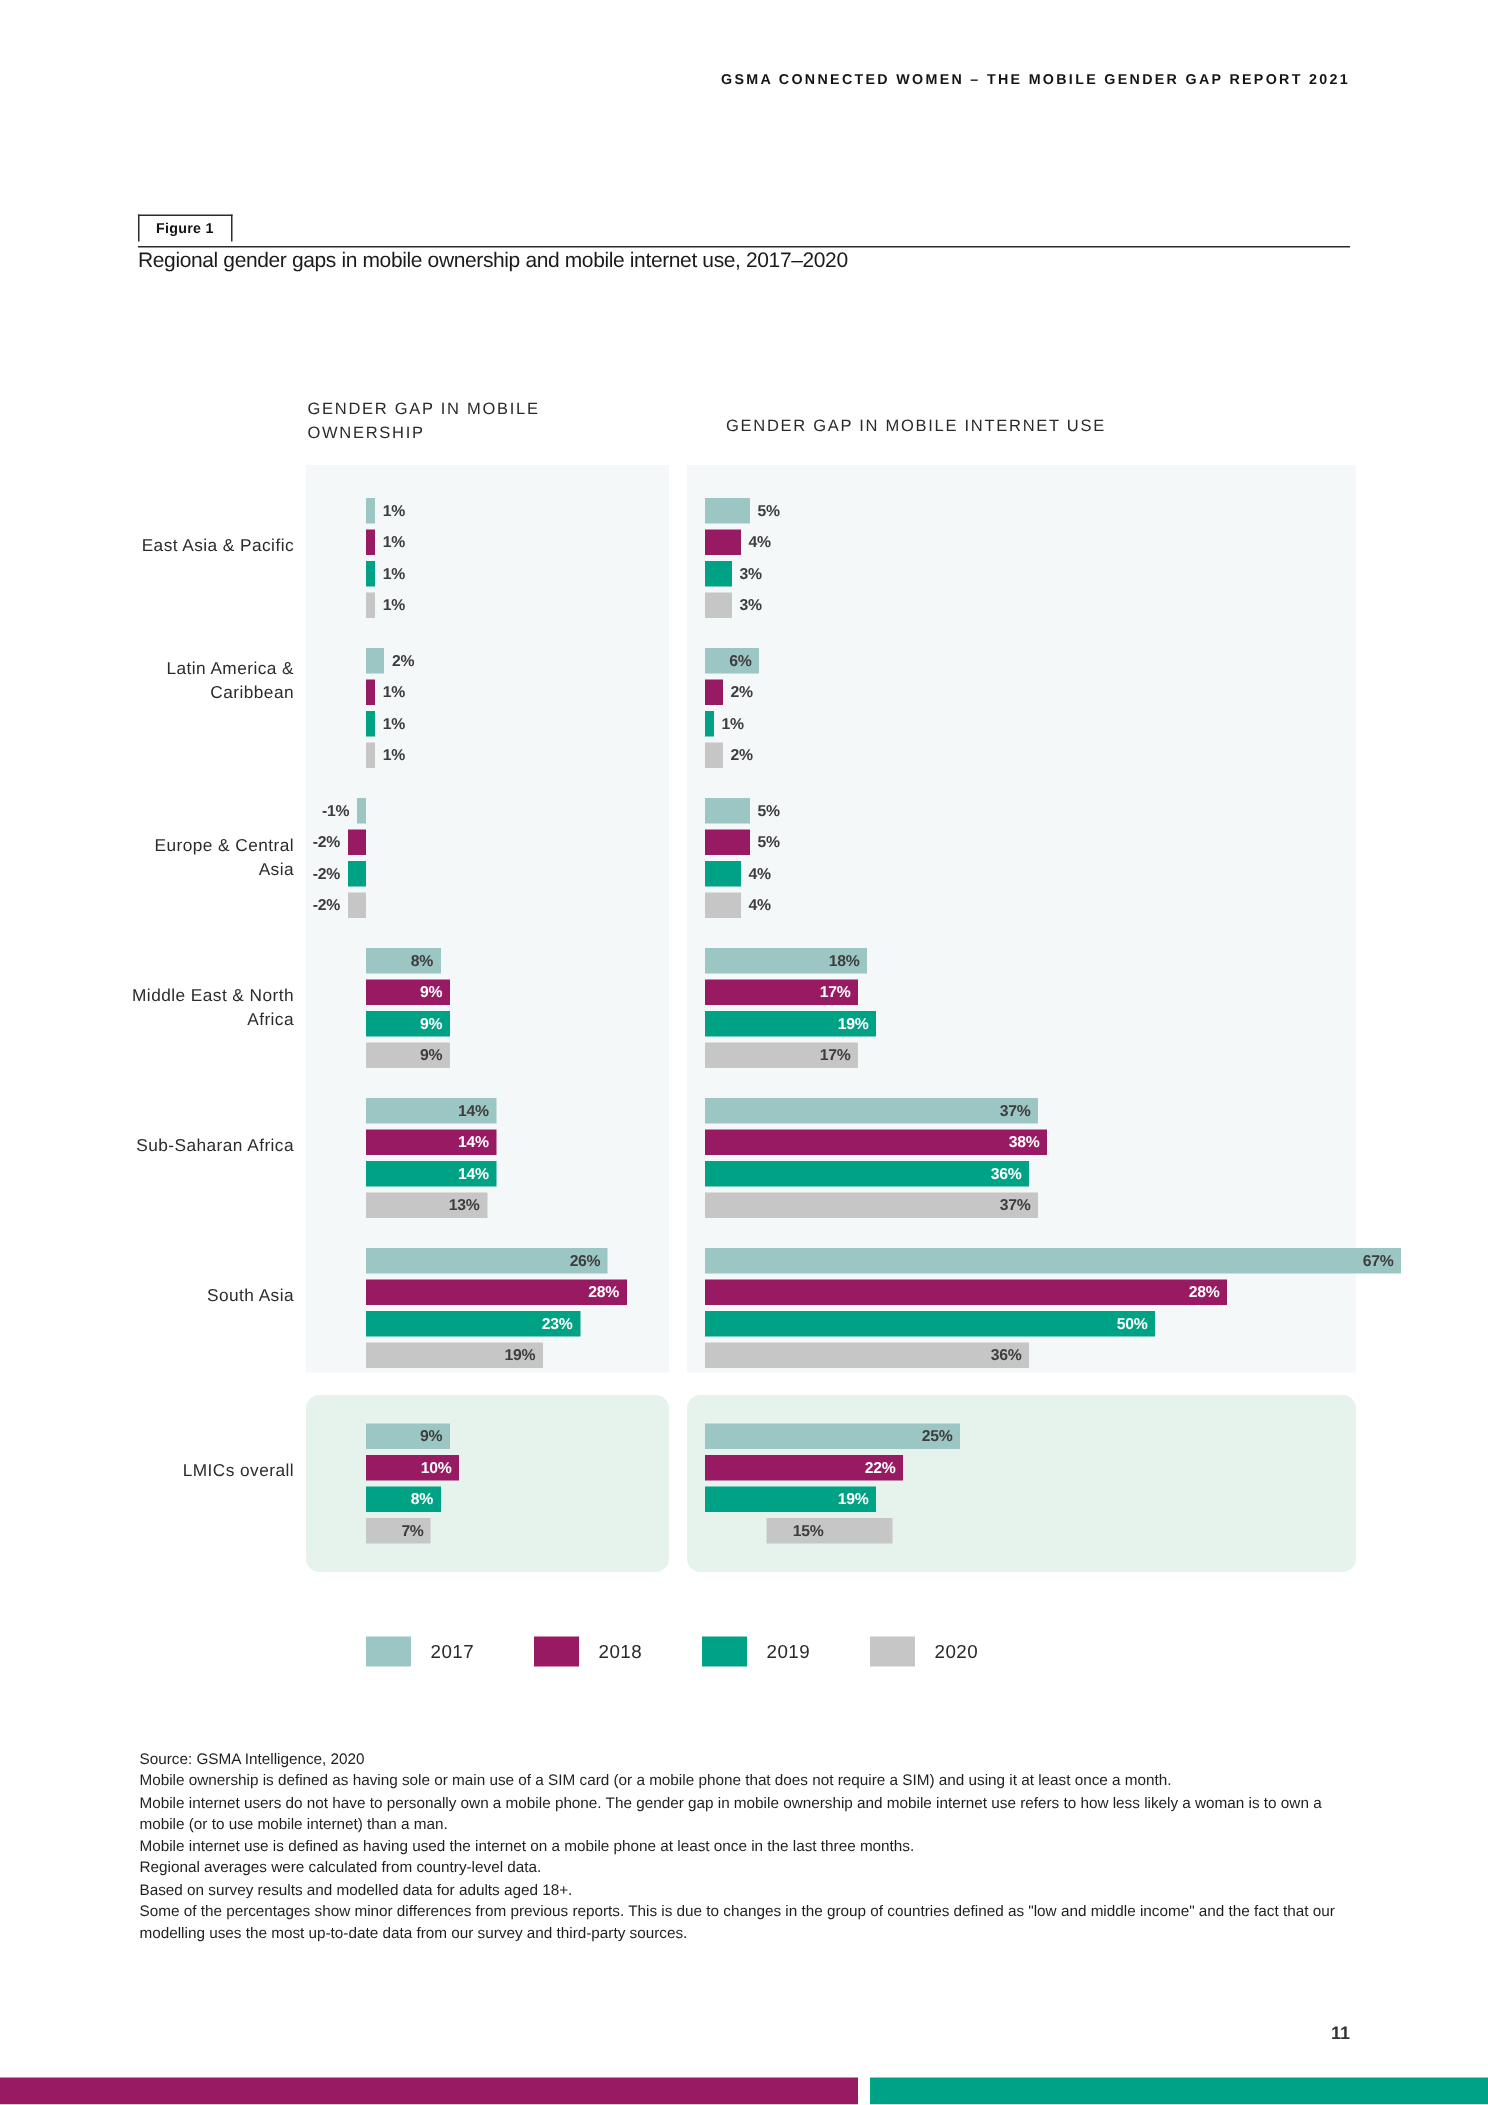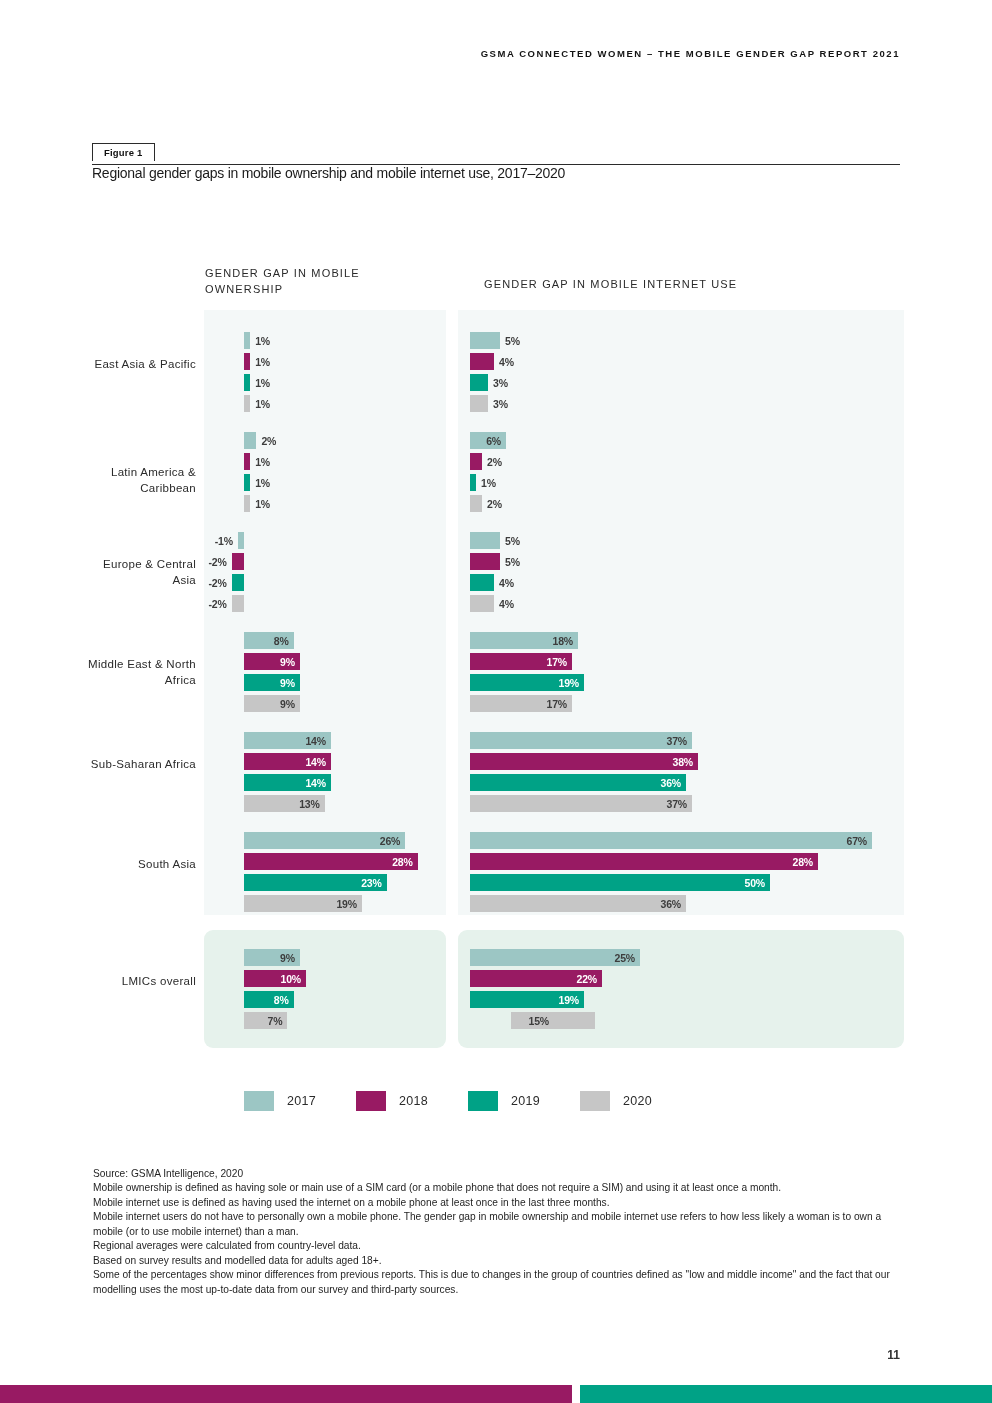--- a/index.html
+++ b/index.html
@@ -170,21 +170,21 @@
         <div class="bar-val outside">4%</div>
       </div>
       <div class="bar-track" style="top: 64px; left: 470px; width: 18px;">
         <div class="bar c2019" style="width: 100%;"></div>
         <div class="bar-val outside">3%</div>
       </div>
       <div class="bar-track" style="top: 85px; left: 470px; width: 18px;">
         <div class="bar c2020" style="width: 100%;"></div>
         <div class="bar-val outside">3%</div>
       </div>
-      <div class="row-label" style="top: 154px;">Latin America &amp; Caribbean</div>
+      <div class="row-label" style="top: 128px;">Latin America &amp; Caribbean</div>
       <div class="bar-track" style="top: 122px; left: 244px; width: 12.4px;">
         <div class="bar c2017" style="width: 100%;"></div>
         <div class="bar-val outside">2%</div>
       </div>
       <div class="bar-track" style="top: 143px; left: 244px; width: 6.2px;">
         <div class="bar c2018" style="width: 100%;"></div>
         <div class="bar-val outside">1%</div>
       </div>
       <div class="bar-track" style="top: 164px; left: 244px; width: 6.2px;">
         <div class="bar c2019" style="width: 100%;"></div>
@@ -319,21 +319,21 @@
         <div class="bar-val inside light">28%</div>
       </div>
       <div class="bar-track" style="top: 564px; left: 244px; width: 142.6px;">
         <div class="bar c2019" style="width: 100%;"></div>
         <div class="bar-val inside light">23%</div>
       </div>
       <div class="bar-track" style="top: 585px; left: 244px; width: 117.8px;">
         <div class="bar c2020" style="width: 100%;"></div>
         <div class="bar-val inside dark">19%</div>
       </div>
-      <div class="bar-track" style="top: 522px; left: 470px; width: 402px;">
+      <div class="bar-track" style="top: 522px; left: 470px; width: 464px;">
         <div class="bar c2017" style="width: 100%;"></div>
         <div class="bar-val inside dark">67%</div>
       </div>
       <div class="bar-track" style="top: 543px; left: 470px; width: 348px;">
         <div class="bar c2018" style="width: 100%;"></div>
         <div class="bar-val inside light">28%</div>
       </div>
       <div class="bar-track" style="top: 564px; left: 470px; width: 300px;">
         <div class="bar c2019" style="width: 100%;"></div>
         <div class="bar-val inside light">50%</div>
@@ -392,22 +392,22 @@
       </div>
       <div class="legend-item">
         <span class="legend-swatch" style="background: rgb(198, 198, 198);"></span>
         <span class="legend-label">2020</span>
       </div>
     </div>
 
   <div class="notes">
     <p>Source: GSMA Intelligence, 2020</p>
     <p>Mobile ownership is defined as having sole or main use of a SIM card (or a mobile phone that does not require a SIM) and using it at least once a month.</p>
+    <p>Mobile internet users do not have to personally own a mobile phone. The gender gap in mobile ownership and mobile internet use refers to how less likely a woman is to own a mobile (or to use mobile internet) than a man.</p>
     <p>Mobile internet use is defined as having used the internet on a mobile phone at least once in the last three months.</p>
-    <p>Mobile internet users do not have to personally own a mobile phone. The gender gap in mobile ownership and mobile internet use refers to how less likely a woman is to own a mobile (or to use mobile internet) than a man.</p>
     <p>Regional averages were calculated from country-level data.</p>
     <p>Based on survey results and modelled data for adults aged 18+.</p>
     <p>Some of the percentages show minor differences from previous reports. This is due to changes in the group of countries defined as "low and middle income" and the fact that our modelling uses the most up-to-date data from our survey and third-party sources.</p>
   </div>
 
   <div class="page-number">11</div>
 
   <div class="footer-bars">
     <div class="fb magenta"></div>
     <div class="fb gap"></div>

